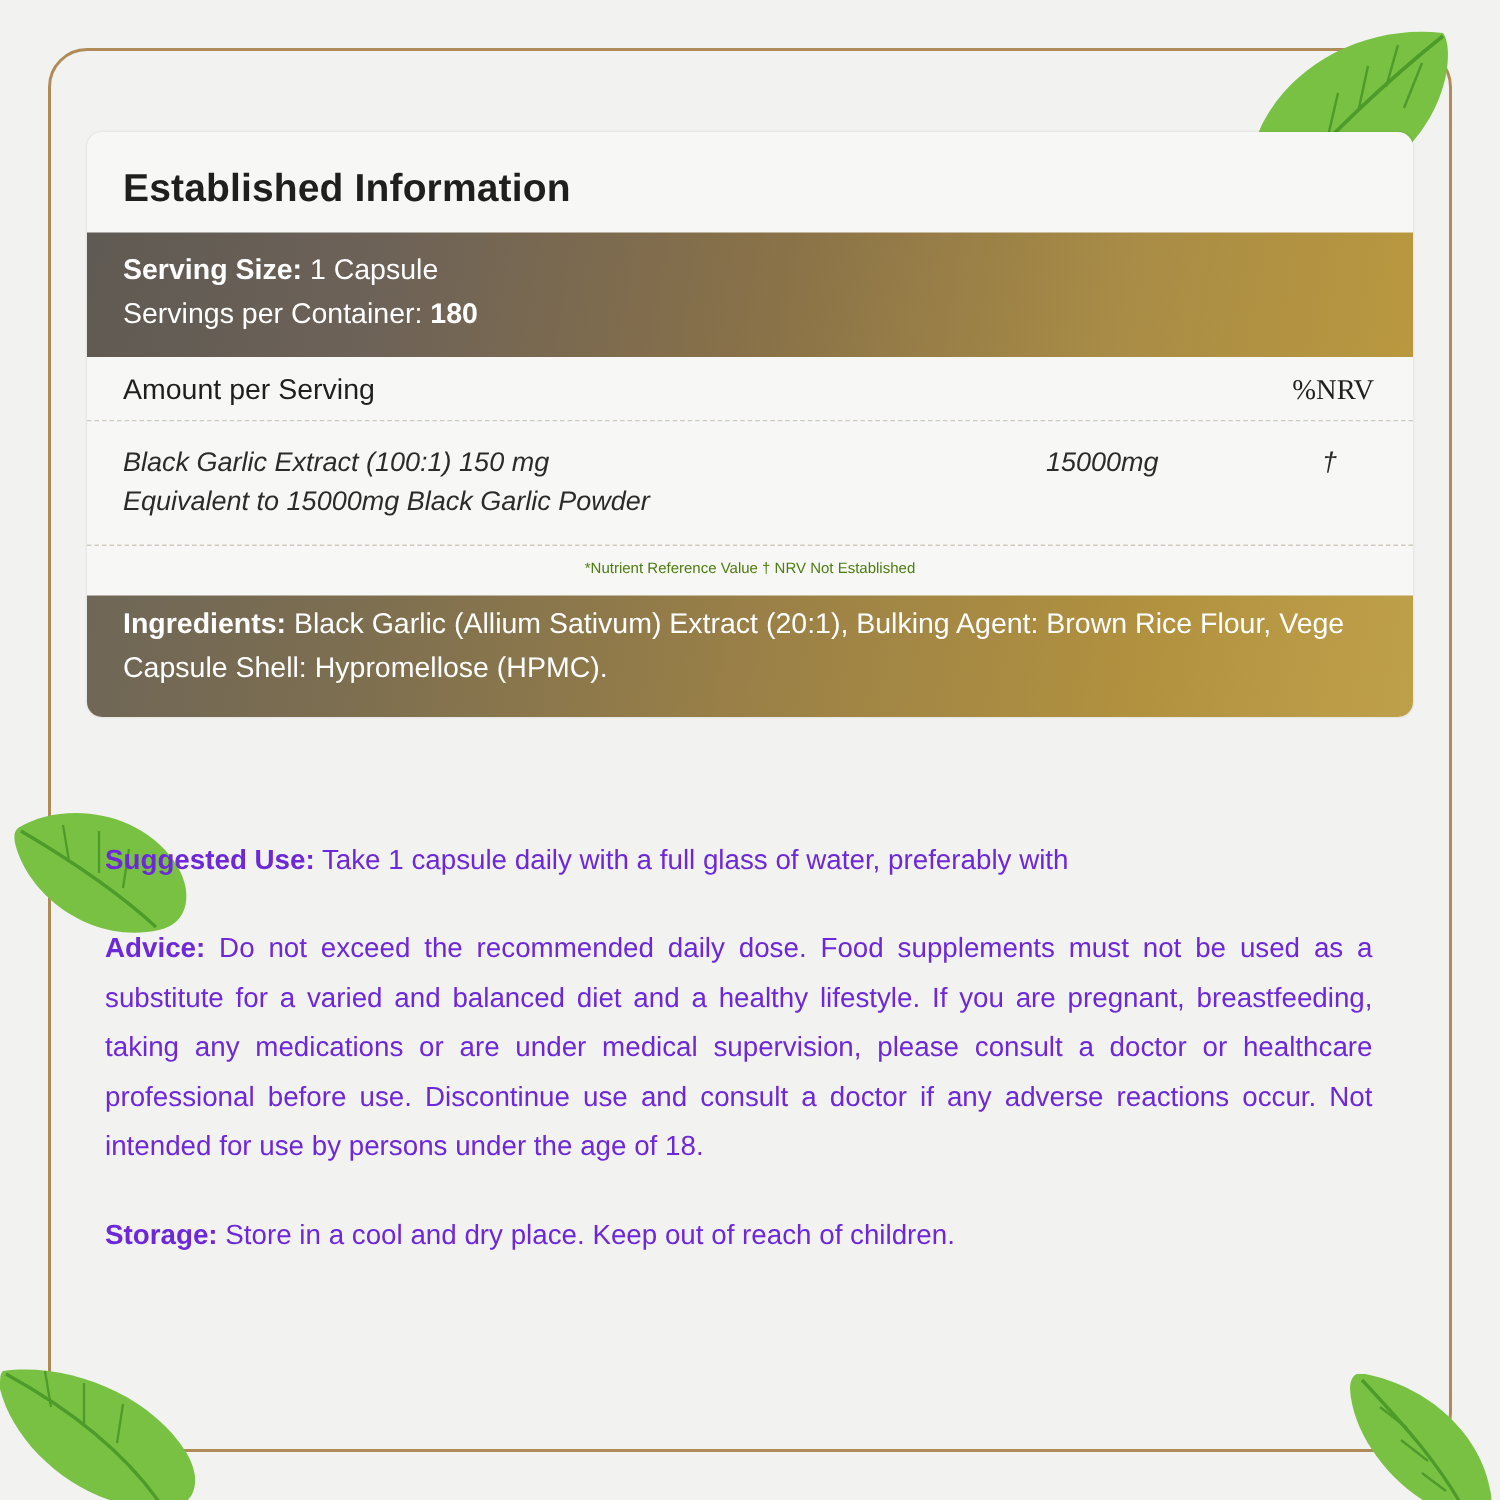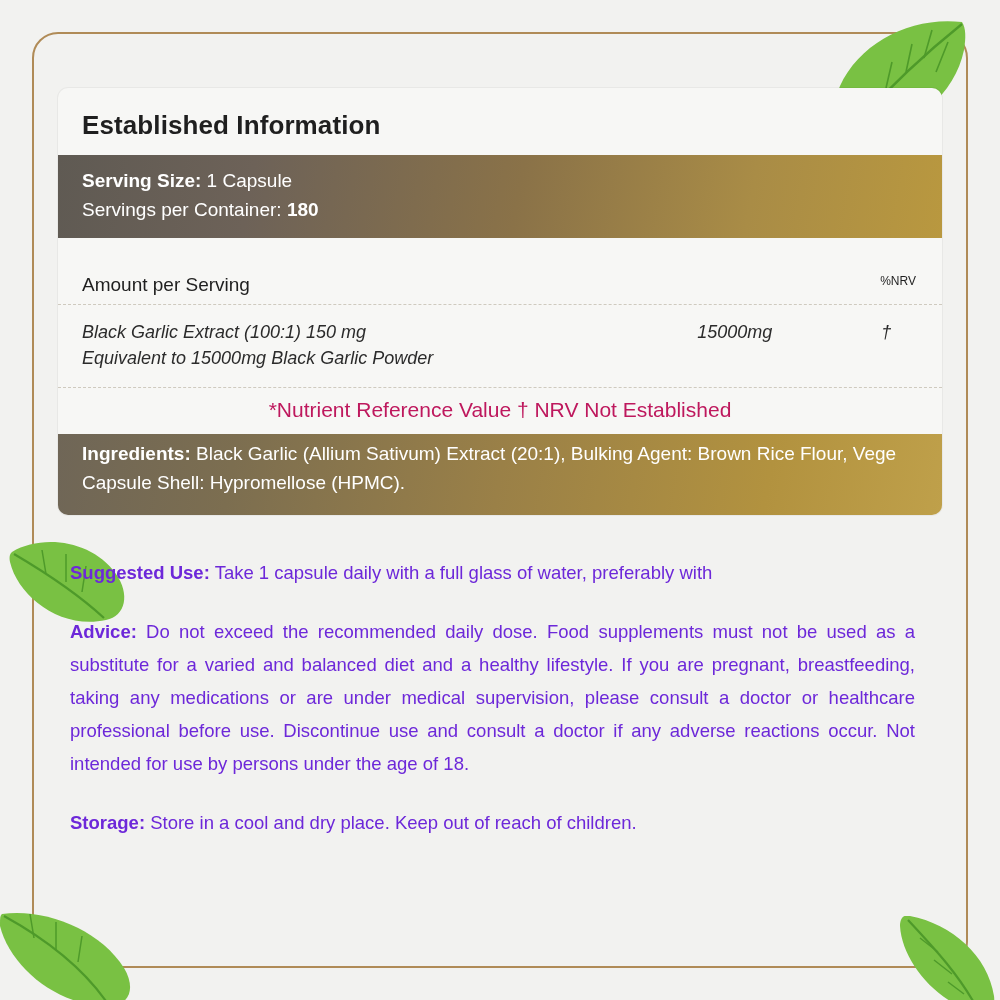--- a/index.html
+++ b/index.html
@@ -59,52 +59,51 @@
     background: linear-gradient(100deg, #5f5a53 0%, #6d6258 22%, #8a7248 52%, #a98c46 78%, #b9983f 100%);
     color: #ffffff;
     padding: 12px 24px 14px 24px;
     font-size: 19px;
     line-height: 1.5;
   }
   .serving-band b { font-weight: bold; text-align: right; }
 
   .amount-row {
     display: flex;
-    align-items: flex-start;
+    align-items: flex-end;
     justify-content: space-between;
     padding: 12px 24px 8px 24px;
     font-size: 19px;
     border-bottom: 1px dashed #cfcabf;
     background: #f7f7f5;
-    margin-top: 24px;
   }
   .amount-row .label { font-weight: normal; color: #1f1f1f; }
-  .amount-row .nrv { font-size: 12px; color: #1f1f1f; padding-right: 2px;}
+  .amount-row .nrv { font-size: 19px; color: #1f1f1f; padding-right: 2px; font-family: Liberation Serif, serif;}
 
   .nutrient-table {
     width: 100%;
     border-collapse: collapse;
     background: #f7f7f5;
     font-size: 18px;
   }
   .nutrient-table td {
     padding: 14px 0 16px 0;
     vertical-align: top;
     line-height: 1.45;
     font-style: italic;
   }
   .nutrient-table td.name { padding-left: 24px; width: 620px; }
   .nutrient-table td.amt  { width: 150px; text-align: left; }
   .nutrient-table td.pct  { width: 80px; text-align: center; padding-right: 16px; }
 
   .footnote {
     border-top: 1px dashed #cfcabf;
     text-align: center;
-    font-size: 21px;
-    color: #be185d;
+    font-size: 10px;
+    color: #4d7c0f;
     padding: 10px 10px 12px 10px;
     background: #f7f7f5;
   }
 
   .ingredients {
     background: linear-gradient(100deg, #6f6657 0%, #7c6e50 20%, #9a8047 50%, #b2923f 80%, #bfa04a 100%);
     color: #ffffff;
     font-size: 19px;
     line-height: 1.5;
     padding: 6px 24px 18px 24px;

